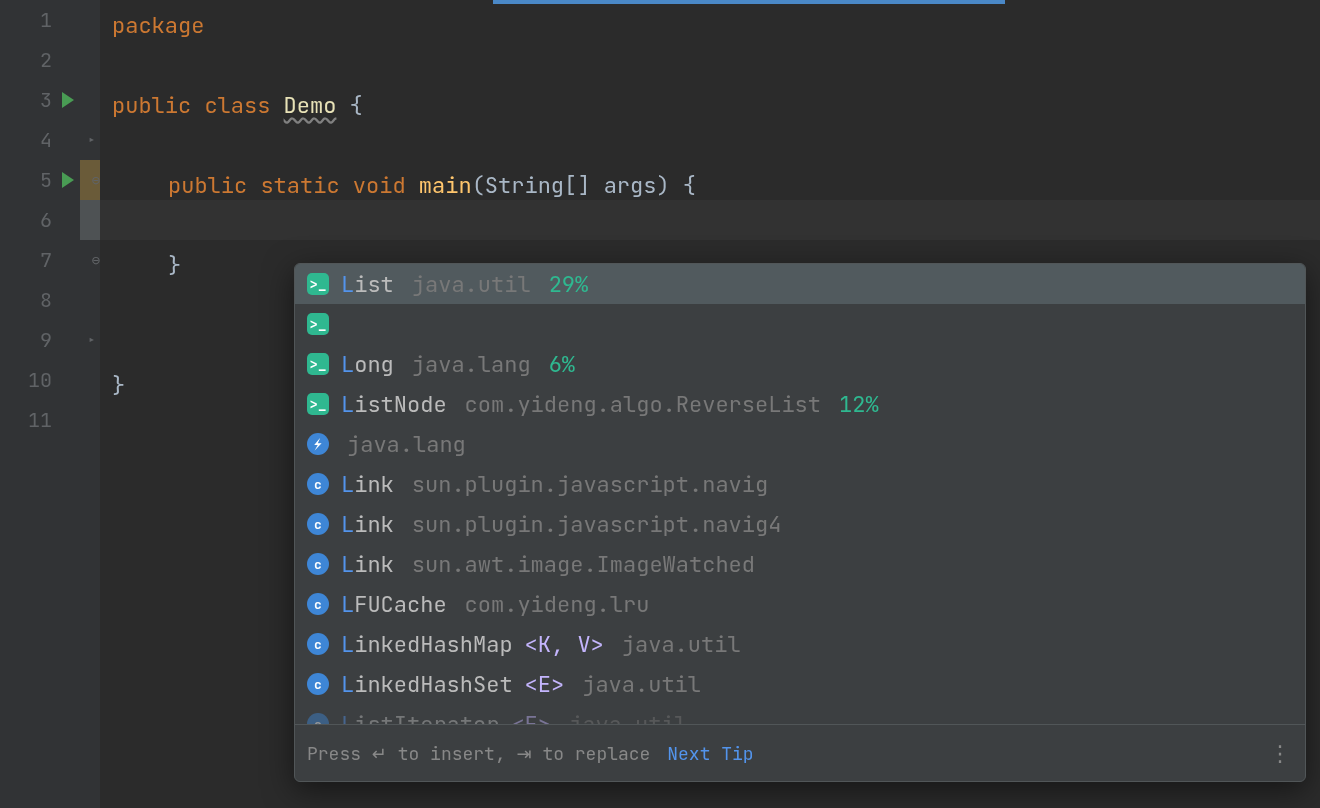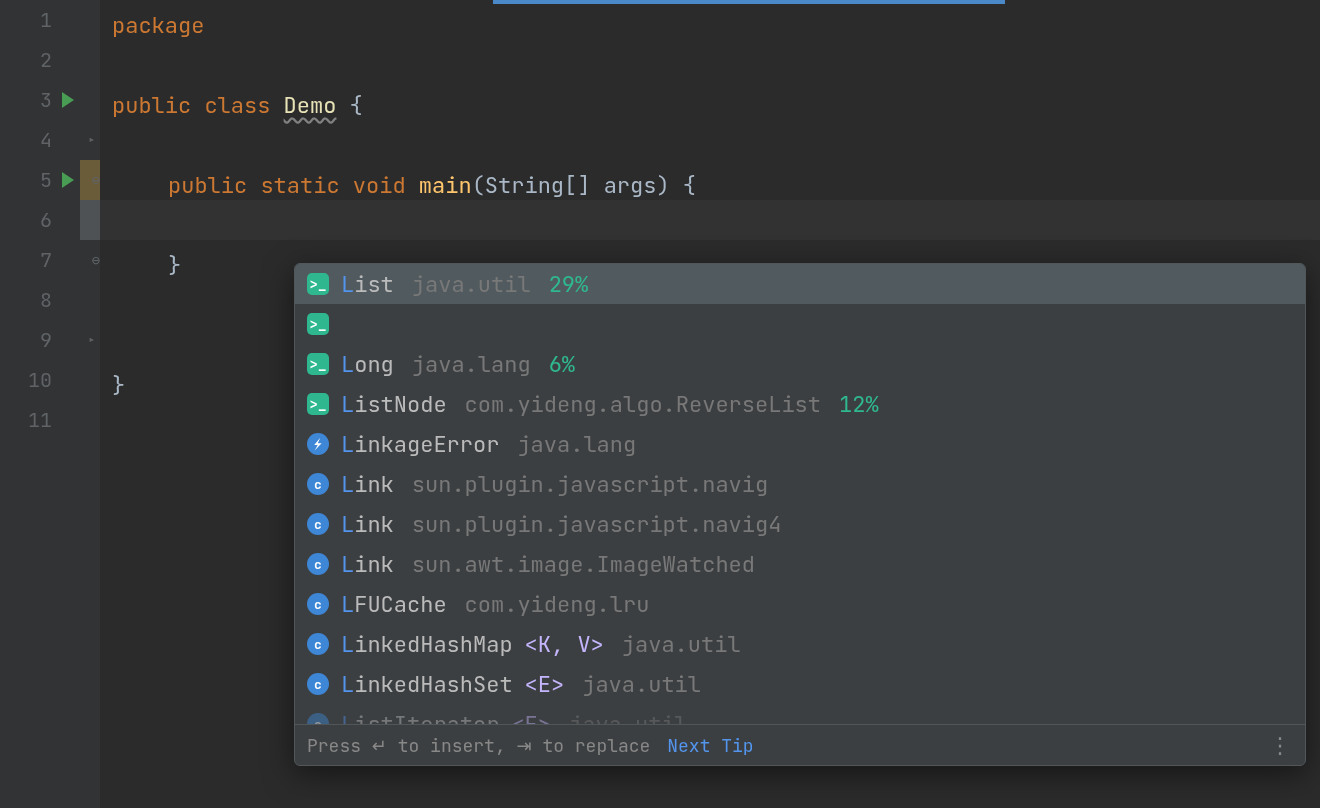--- a/index.html
+++ b/index.html
@@ -134,21 +134,21 @@
   .item-name { color:#bbbbbb; }
   .item-name .hl { color:#5394ec; }
   .item-detail { color:#787878; margin-left:6px; }
   .item-generic { color:#c4b5fd; }
   .item-pct  { color:#2fb890; margin-left:6px; }
 
   .popup-footer {
     height: 40px;
     border-top: 1px solid #515658;
     display:flex; align-items:center;
-    padding: 0 12px;
+    padding: 8px 12px;
     font-size: 18px;
     color:#888;
     justify-content: space-between;
   }
   .popup-footer .link { color:#5394ec; margin-left:6px;}
   .popup-footer .dots { color:#888; font-size:22px; letter-spacing:2px; cursor:pointer;}
   .key-sym { font-family: sans-serif; }
 </style>
 </head>
 <body>
@@ -243,21 +243,20 @@
             <span class="item-pct"> 6%</span>
           </div>
           <div class="popup-item">
             <span class="item-icon ic-green">&gt;_</span>
             <span class="item-name"><span class="hl">L</span>istNode</span>
             <span class="item-detail"> com.yideng.algo.ReverseList</span>
             <span class="item-pct"> 12%</span>
           </div>
           <div class="popup-item">
             <span class="item-icon ic-blue">⚡</span>
-            <span class="item-name"><span class="hl">L</span>inkageError</span>
             <span class="item-detail"> java.lang</span>
           </div>
           <div class="popup-item">
             <span class="item-icon ic-bluec">c</span>
             <span class="item-name"><span class="hl">L</span>ink</span>
             <span class="item-detail"> sun.plugin.javascript.navig</span>
           </div>
           <div class="popup-item">
             <span class="item-icon ic-bluec">c</span>
             <span class="item-name"><span class="hl">L</span>ink</span>

